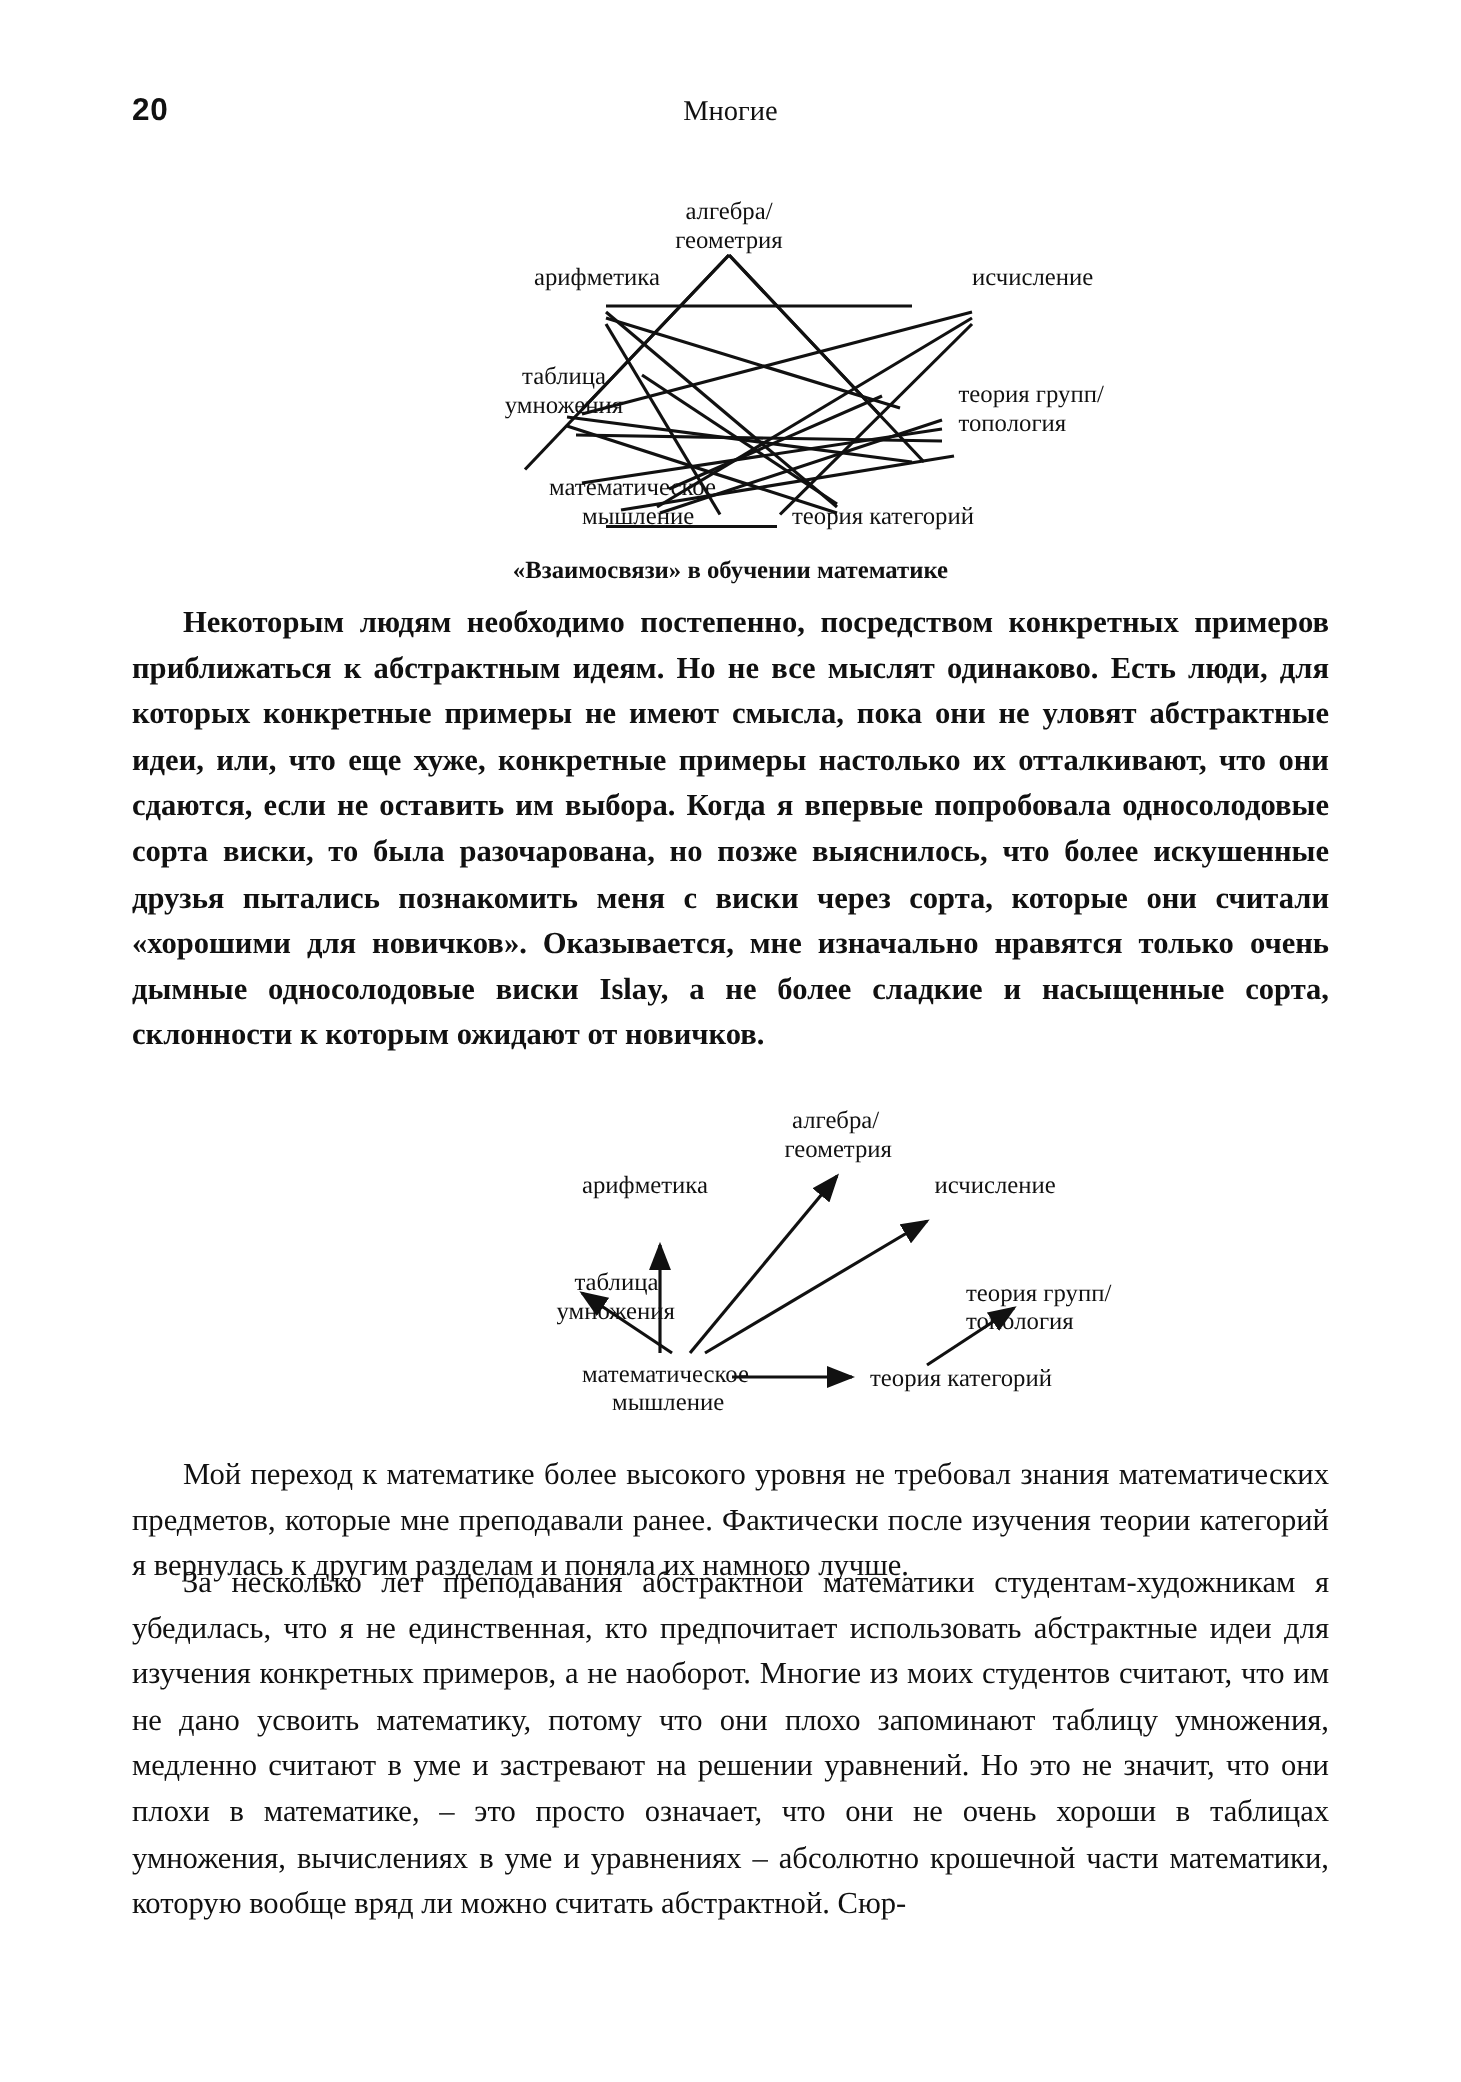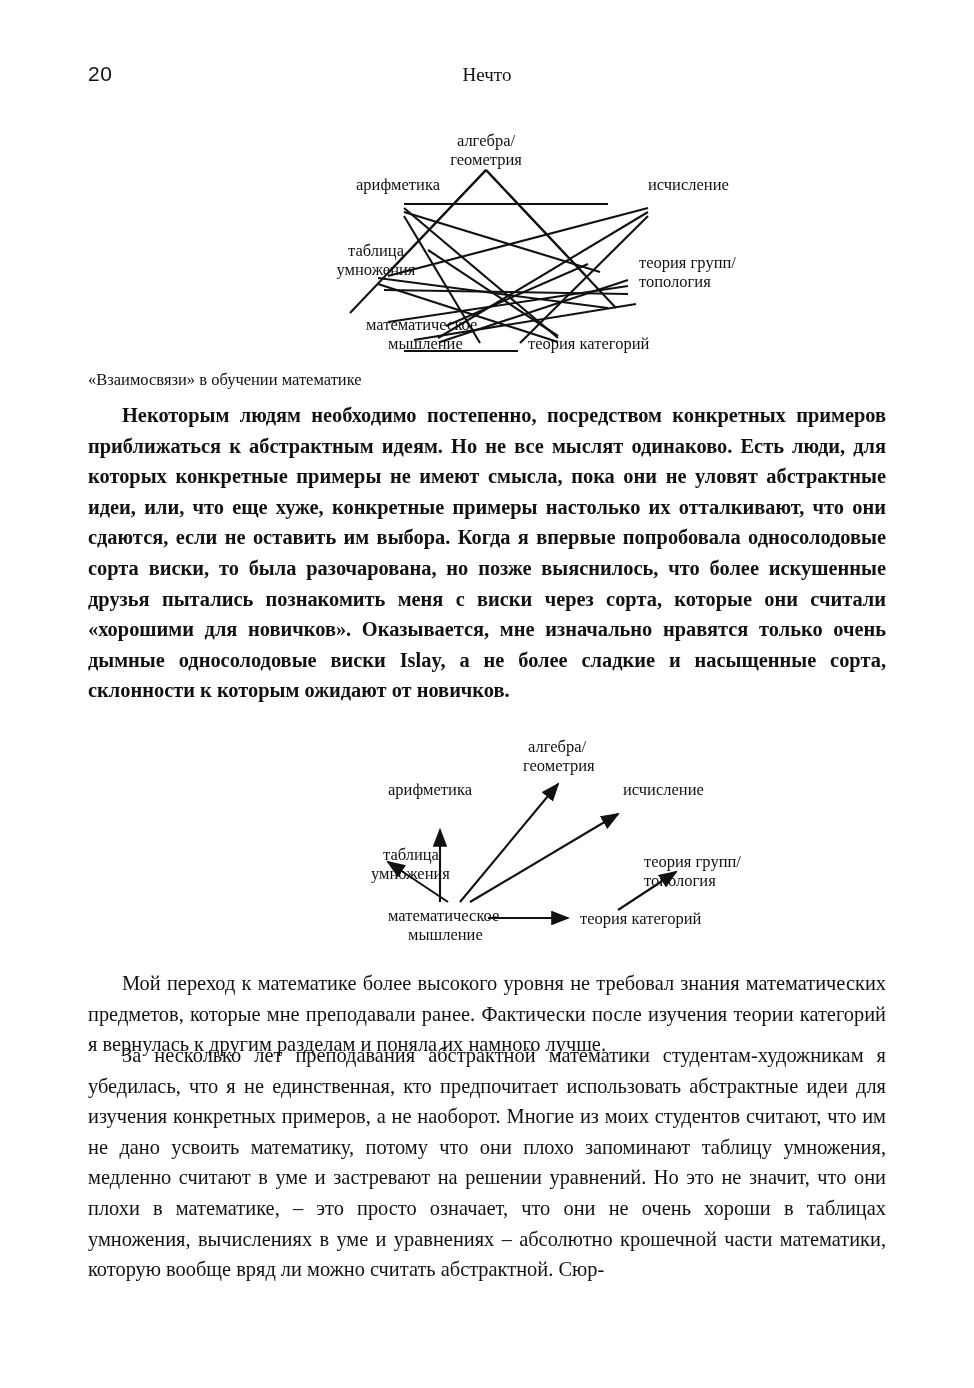--- a/index.html
+++ b/index.html
@@ -21,21 +21,21 @@
     top: 62px;
     left: 88px;
     right: 88px;
     height: 28px;
   }
   .page-number {
     position: absolute;
     left: 0;
     top: 0;
     font-family: "Liberation Sans", sans-serif;
-    font-weight: normal;
+    font-weight: bold;
     font-size: 21px;
     letter-spacing: 0.5px;
     text-align: center;
   }
   .running-head {
     position: absolute;
     left: 0;
     right: 0;
     top: 2px;
     text-align: center;
@@ -56,23 +56,24 @@
 
   .node-label {
     font-family: "Liberation Serif", serif;
     font-size: 16.5px;
     fill: #111111;
   }
   .caption {
     position: absolute;
     left: 0;
     right: 0;
-    text-align: left;
+    text-align: center;
     font-size: 16.5px;
     font-family: "Liberation Serif", serif;
+    font-weight: bold;
   }
   .fig1-caption { top: 262px; }
 
   
   .body {
     position: absolute;
     left: 88px;
     width: 798px;
     font-size: 20.4px;
     line-height: 30.6px;
@@ -88,21 +89,21 @@
     text-indent: 34px;
   }
 </style>
 </head>
 <body>
 
 <div class="page">
 
   <div class="header">
     <div class="page-number">20</div>
-    <div class="running-head">Нечто</div>
+    <div class="running-head">Многие</div>
   </div>
 
   <div class="figure figure-1">
     <svg width="798" height="255" viewBox="0 0 798 255">
 
       <g stroke="#111111" stroke-width="2.1" fill="none">
         <line x1="398" y1="62" x2="300" y2="165"></line>
         <line x1="398" y1="62" x2="498" y2="168"></line>
         <line x1="398" y1="62" x2="262" y2="205"></line>
         <line x1="398" y1="62" x2="528" y2="200"></line>

